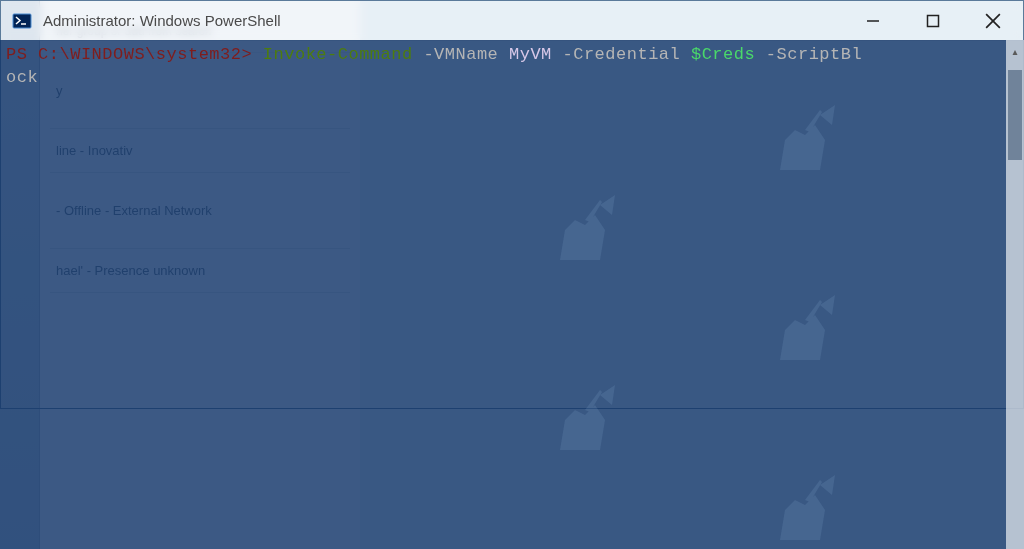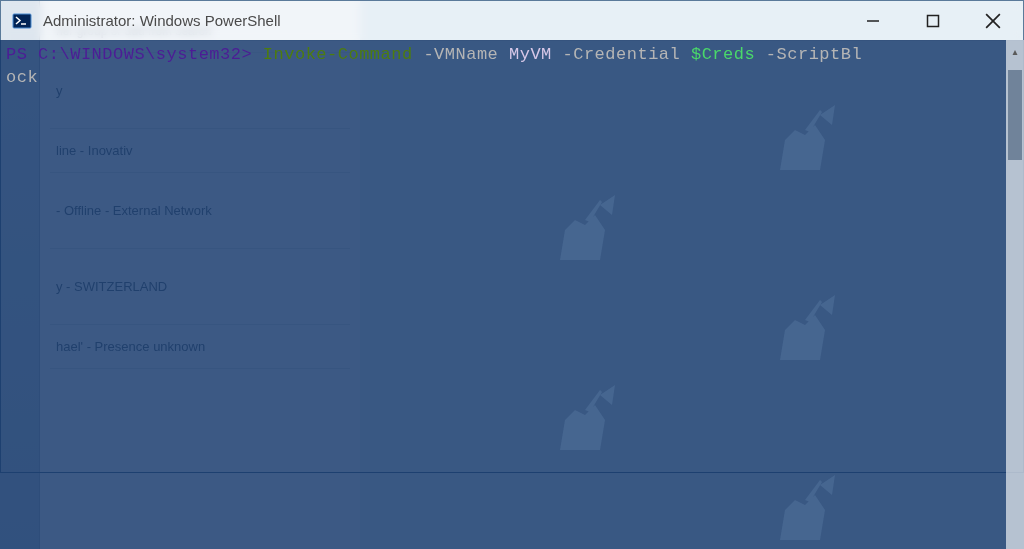--- a/index.html
+++ b/index.html
@@ -52,21 +52,21 @@
       color: #6a7a8c;
     }
     .bg-item.short {
       padding: 30px 6px;
     }
     .window {
       position: absolute;
       top: 0;
       left: 0;
       width: 1024px;
-      height: 473px;
+      height: 409px;
       z-index: 10;
       display: flex;
       flex-direction: column;
       border: 1px solid #5a7a9a;
     }
     .titlebar {
       height: 40px;
       background: rgba(255, 255, 255, 0.4);
       backdrop-filter: blur(4px);
       display: flex;
@@ -129,21 +129,21 @@
       right: 20px;
       z-index: 12;
       font-family: "Consolas", "Courier New", monospace;
       font-size: 17px;
       line-height: 1.35;
       color: #e8e8e8;
       white-space: pre-wrap;
       word-break: break-all;
       letter-spacing: 0.5px;
     }
-    .prompt { color: #4c1d95; }
+    .prompt { color: #7f1d1d; }
     .cmdlet { color: #4d7c0f; }
     .param { color: #b5b5b5; text-align: right; }
     .arg { color: #d8c8e8; margin-top: 39px; }
     .var { color: #4ad86a; }
     .scrollbar {
       position: absolute;
       top: 40px;
       right: 0;
       width: 18px;
       bottom: 0;
@@ -184,21 +184,20 @@
 
 <div class="background-layer"></div>
 
 <div class="background-sidebar"></div>
 
 <div class="background-list">
   <div class="bg-item" style="opacity:0.6;font-size:12px;">her group or add from search</div>
   <div class="bg-item short">y</div>
   <div class="bg-item">line - Inovativ</div>
   <div class="bg-item short"> - Offline - External Network</div>
-  <div class="bg-item short">y - SWITZERLAND</div>
   <div class="bg-item">
     <span class="bold">hael' - Presence unknown</span>
   </div>
 </div>
 
 <div class="window">
   <div class="titlebar">
     <div class="titlebar-icon">
       <svg width="20" height="20" viewBox="0 0 20 20">
         <rect x="1" y="3" width="18" height="14" rx="1" fill="#012456" stroke="#4a8ad0" stroke-width="1"></rect>

